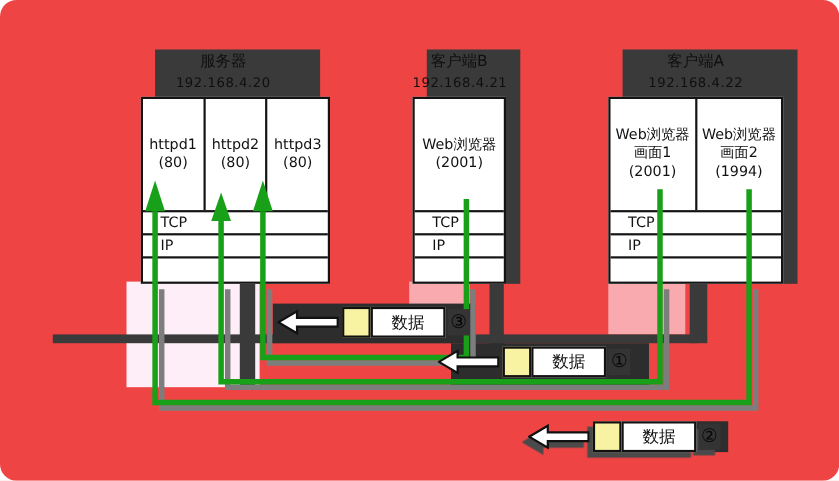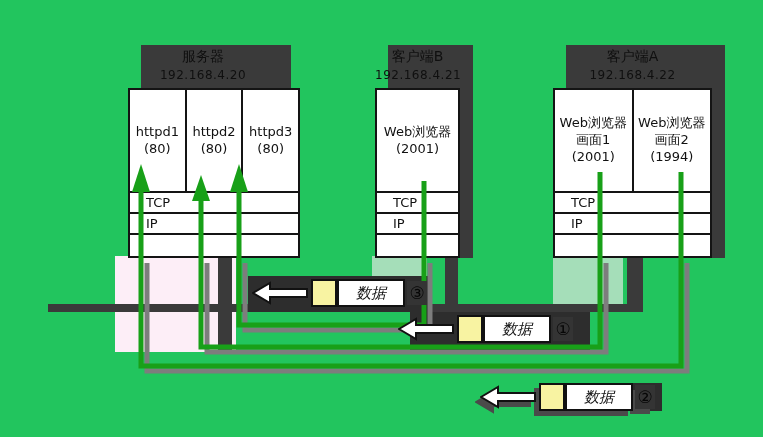--- a/index.html
+++ b/index.html
@@ -1,18 +1,18 @@
 <!DOCTYPE html>
 <html style="--green: #18a018; --line-shadow: #7d7d7d; --structure: #3a3a3a; --slab: #2d2d2d; --packet-yellow: #f8f3a2; --pink: #fdeef7; --box-border: #141414; --label-text: #0f0f0f;"><head>
 <meta charset="utf-8">
 <style>
   html,body{margin:0;padding:0;background:#fff;}
   .stage{
-    position:relative;width:763px;height:437px;overflow:hidden;background:#22c55e;
-    font-family:"DejaVu Sans","Liberation Sans",sans-serif;color:#111;
+    position:relative;width:763px;height:437px;overflow:hidden;background:#ef4444;
+    font-family:"DejaVu Sans","Liberation Sans",sans-serif;color:#111;border-radius:15px;
   }
   .abs{position:absolute;}
   
   .pink{background:var(--pink);}
   
   .bar{background:var(--structure);}
   .slab{background:var(--slab);}
   
   .host{position:absolute;}
   .host-shadow{position:absolute;top:0;background:var(--structure);}
@@ -44,21 +44,21 @@
     position:absolute;display:flex;align-items:center;z-index:4;
   }
   .packet.shadowed{filter:drop-shadow(-5px 5px 0 #4a4a4a);}
   .pk-arrow{flex:0 0 auto;margin-right:3px;}
   .pk-header{
     width:26px;height:28px;background:var(--packet-yellow);
     border:2px solid #111;box-sizing:border-box;flex:0 0 auto;
   }
   .pk-body{
     width:68px;height:28px;background:#fff;border:2px solid #111;box-sizing:border-box;
-    display:flex;align-items:center;justify-content:center;font-size:15px;flex:0 0 auto;font-style:italic;
+    display:flex;align-items:center;justify-content:center;font-size:15px;flex:0 0 auto;
   }
   .pk-badge{
     width:20px;height:24px;margin-left:2px;background:#343434;color:#060606;
     display:flex;align-items:center;justify-content:center;font-size:17px;flex:0 0 auto;
   }
 </style>
 </head>
 <body>
 
 <div class="stage">

